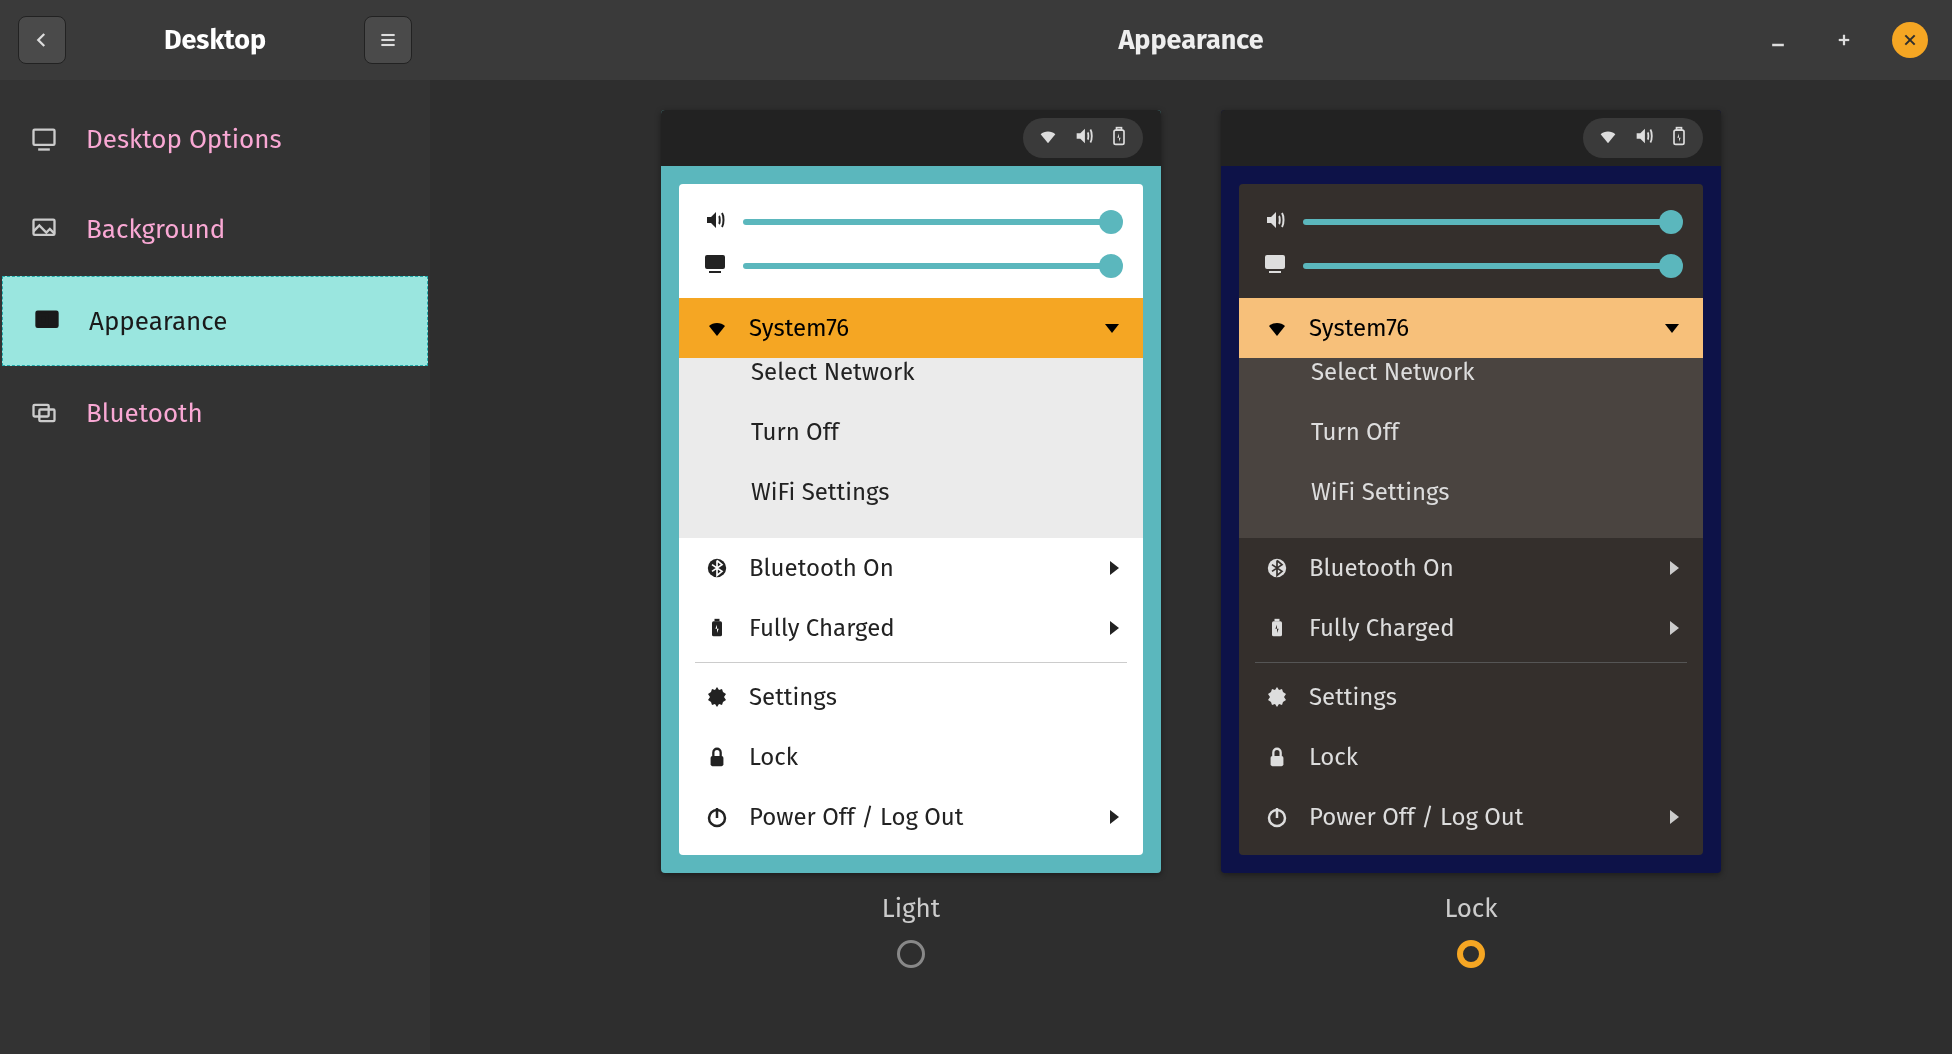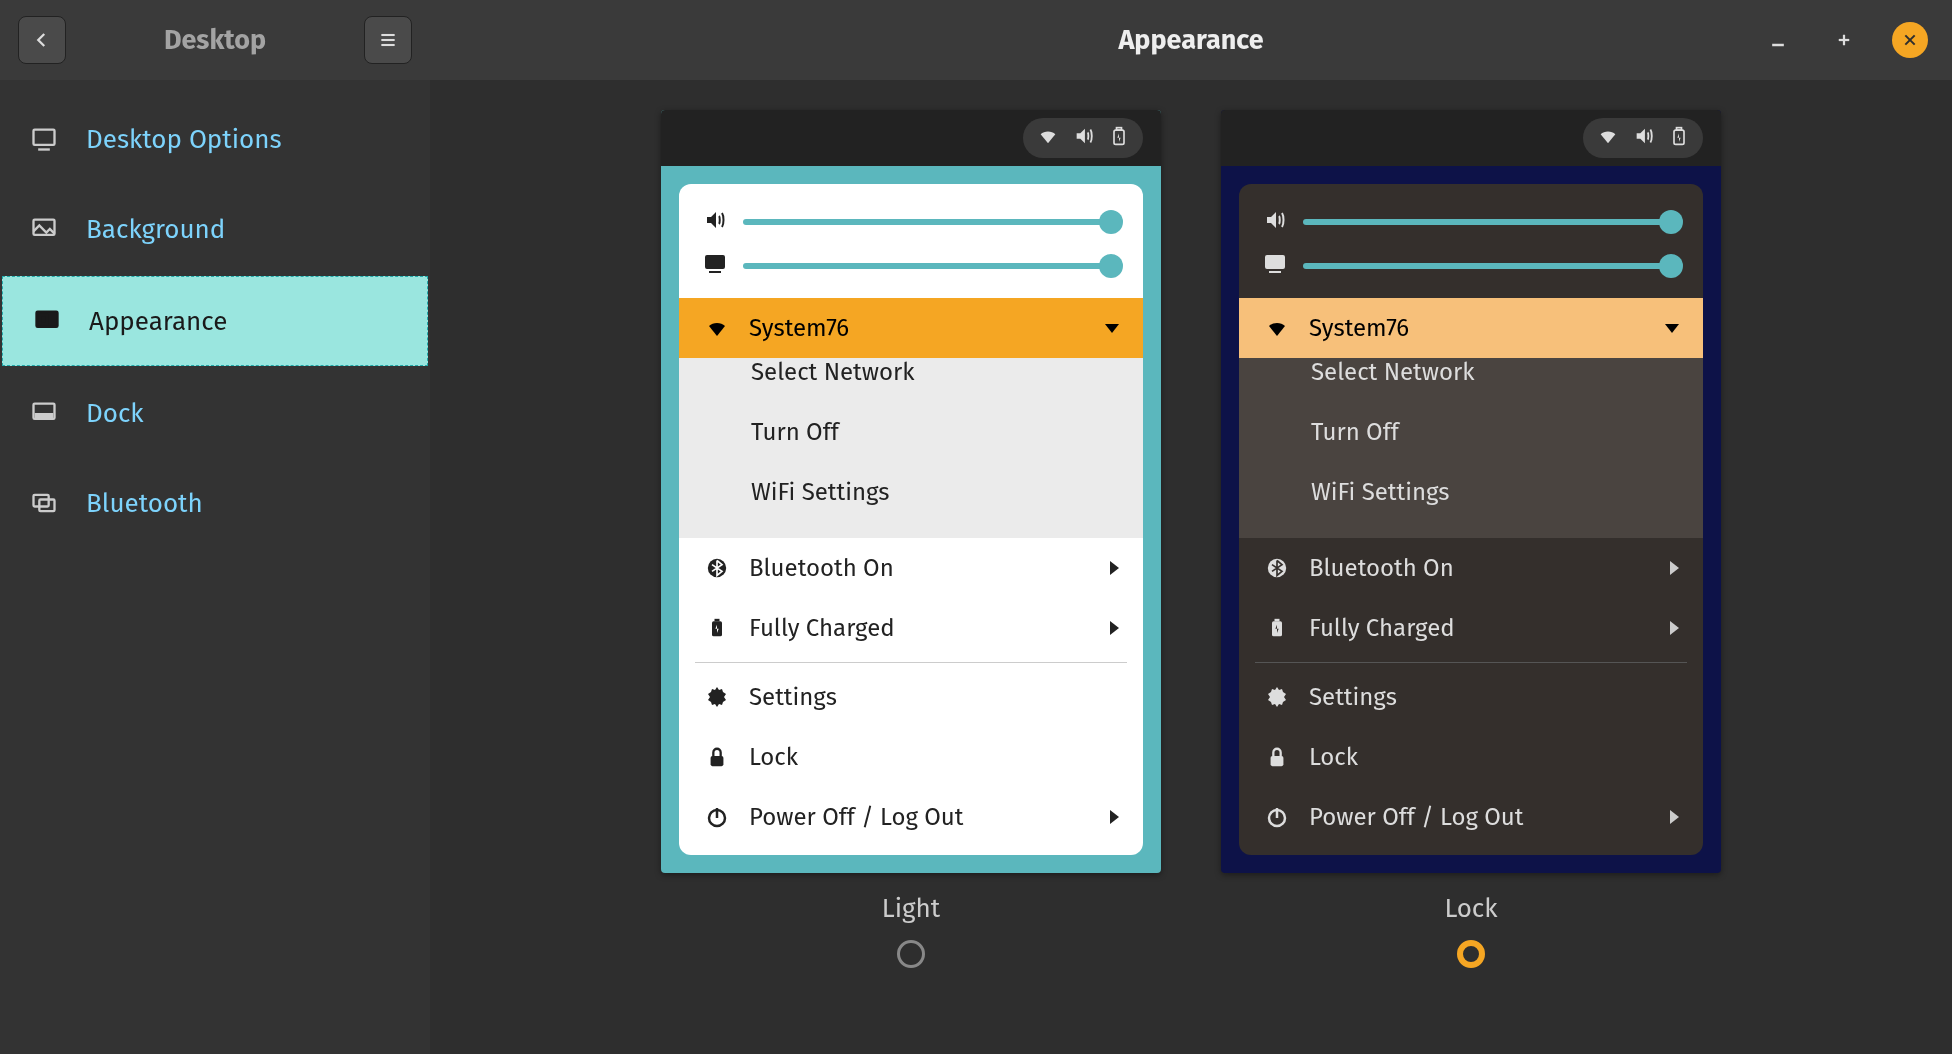--- a/index.html
+++ b/index.html
@@ -46,21 +46,21 @@
     align-items: center;
     justify-content: center;
     color: #ddd;
     cursor: pointer;
   }
   .titlebar-title {
     flex: 1;
     text-align: center;
     font-size: 27px;
     font-weight: 700;
-    color: #a3a3a3;
+    color: #ffffff;
   }
   .main-title {
     position: absolute;
     left: 50%;
     transform: translateX(-50%);
     font-size: 27px;
     font-weight: 700;
     color: #eee;
   }
   .window-controls {
@@ -95,21 +95,21 @@
     background: #333333;
     padding-top: 14px;
   }
   .sidebar-item {
     display: flex;
     align-items: center;
     height: 90px;
     padding: 0 28px;
     gap: 26px;
     font-size: 26px;
-    color: #7dd3fc;
+    color: #f9a8d4;
     cursor: pointer;
   }
   .sidebar-item.selected {
     background: #9ae6df;
     color: #1a1a1a;
     border: 1px dashed #2aa;
     margin: 2px;
   }
   .sidebar-item.selected svg { stroke: #1a1a1a; fill: #1a1a1a; }
   .sidebar-icon {
@@ -155,21 +155,21 @@
     background: #3a3a3a;
     border-radius: 22px;
     height: 40px;
     padding: 0 14px;
     display: flex;
     align-items: center;
     gap: 14px;
   }
   .preview-panel {
     margin: 18px;
-    border-radius: 12px;
+    border-radius: 4px;
     padding: 16px 0 8px 0;
   }
   .light .preview-panel { background: #fff; color: #222; }
   .dark  .preview-panel { background: #342f2c; color: #ddd; }
   .slider-row {
     display: flex;
     align-items: center;
     gap: 16px;
     padding: 8px 24px;
   }
@@ -324,29 +324,20 @@
           <svg width="28" height="28" viewBox="0 0 24 24" fill="none" stroke="#1a1a1a" stroke-width="2">
               <rect x="3" y="4" width="18" height="13" rx="1"></rect>
               <rect x="6" y="7" width="6" height="7" fill="#1a1a1a"></rect>
             </svg>
         </span>
         <span>Appearance</span>
       </div>
       <div class="sidebar-item">
         <span class="sidebar-icon">
           <svg width="28" height="28" viewBox="0 0 24 24" fill="none" stroke="#ccc" stroke-width="2">
-              <rect x="3" y="4" width="18" height="13" rx="1"></rect>
-              <rect x="5" y="13" width="14" height="3" fill="#ccc"></rect>
-            </svg>
-        </span>
-        <span>Dock</span>
-      </div>
-      <div class="sidebar-item">
-        <span class="sidebar-icon">
-          <svg width="28" height="28" viewBox="0 0 24 24" fill="none" stroke="#ccc" stroke-width="2">
               <rect x="3" y="5" width="13" height="10" rx="1"></rect>
               <rect x="8" y="9" width="13" height="10" rx="1"></rect>
             </svg>
         </span>
         <span>Bluetooth</span>
       </div>
     </div>
 
     <div class="content">
       <div class="theme-row">

